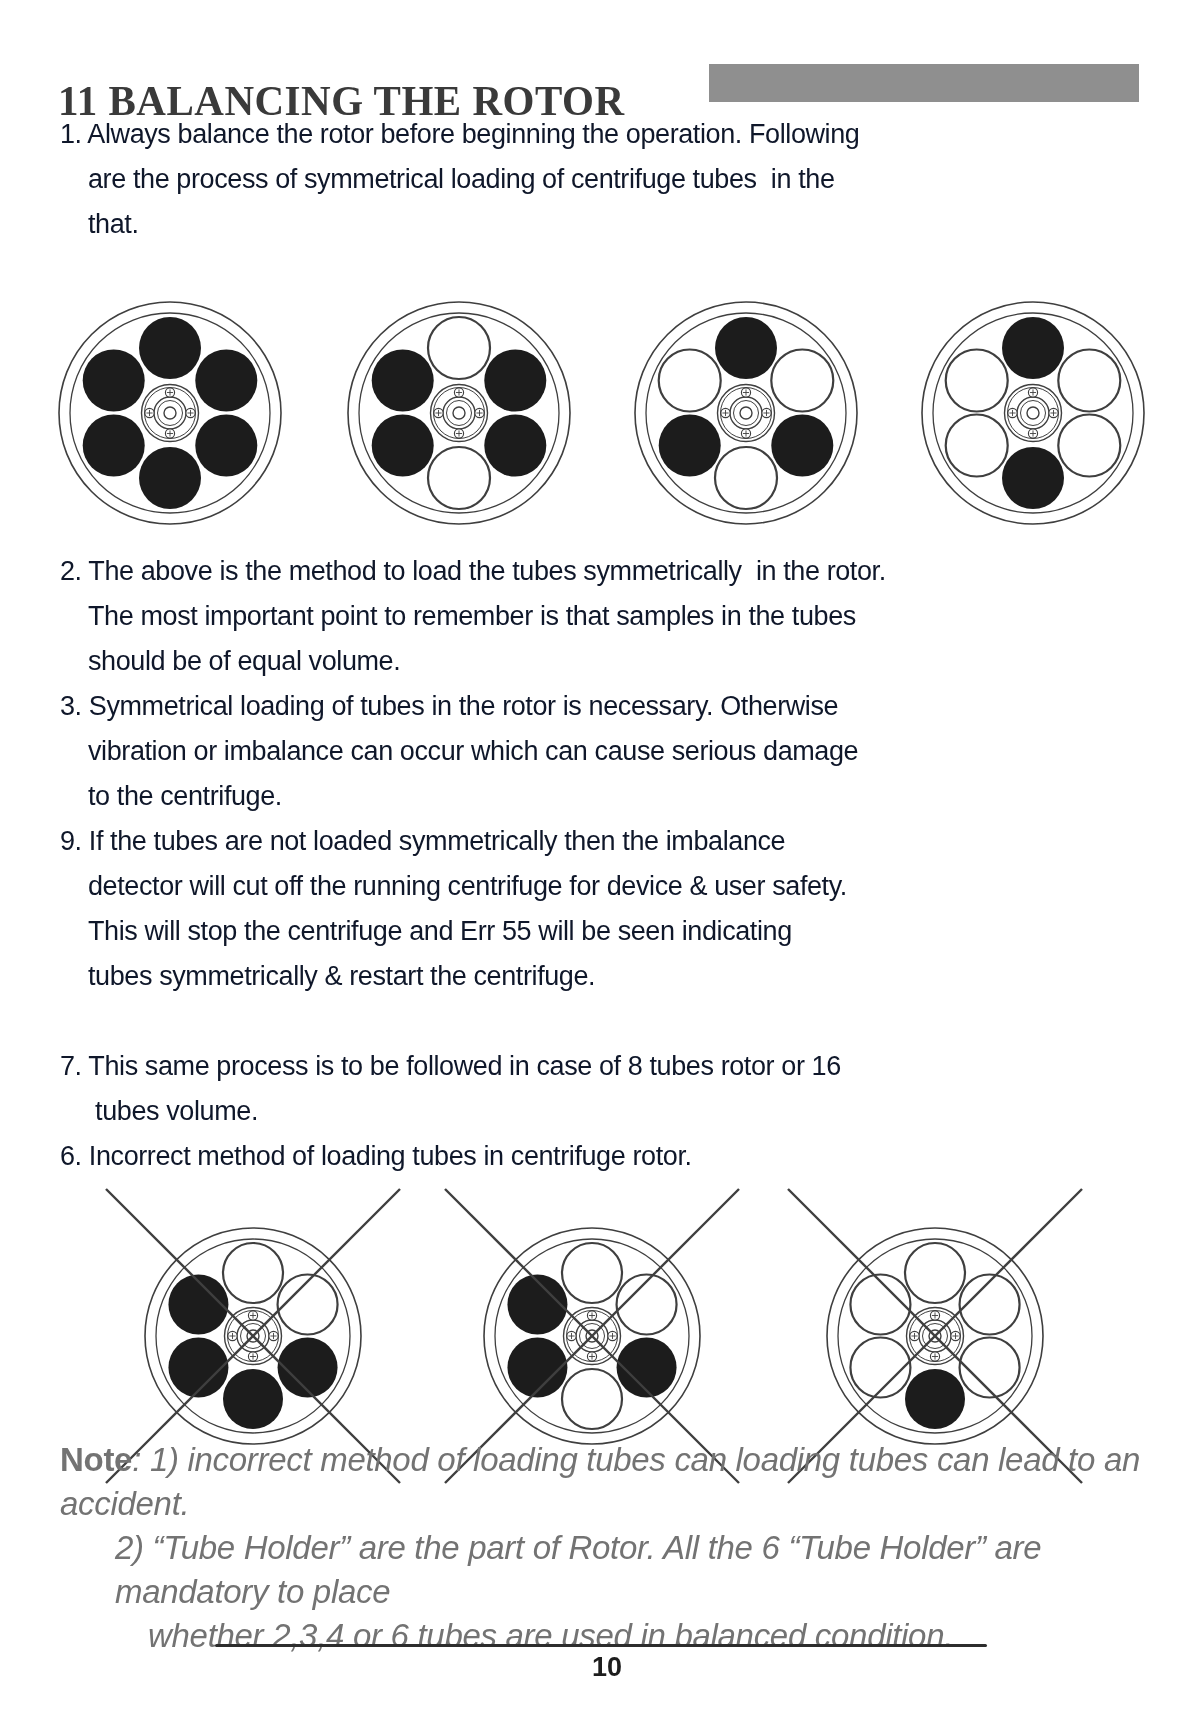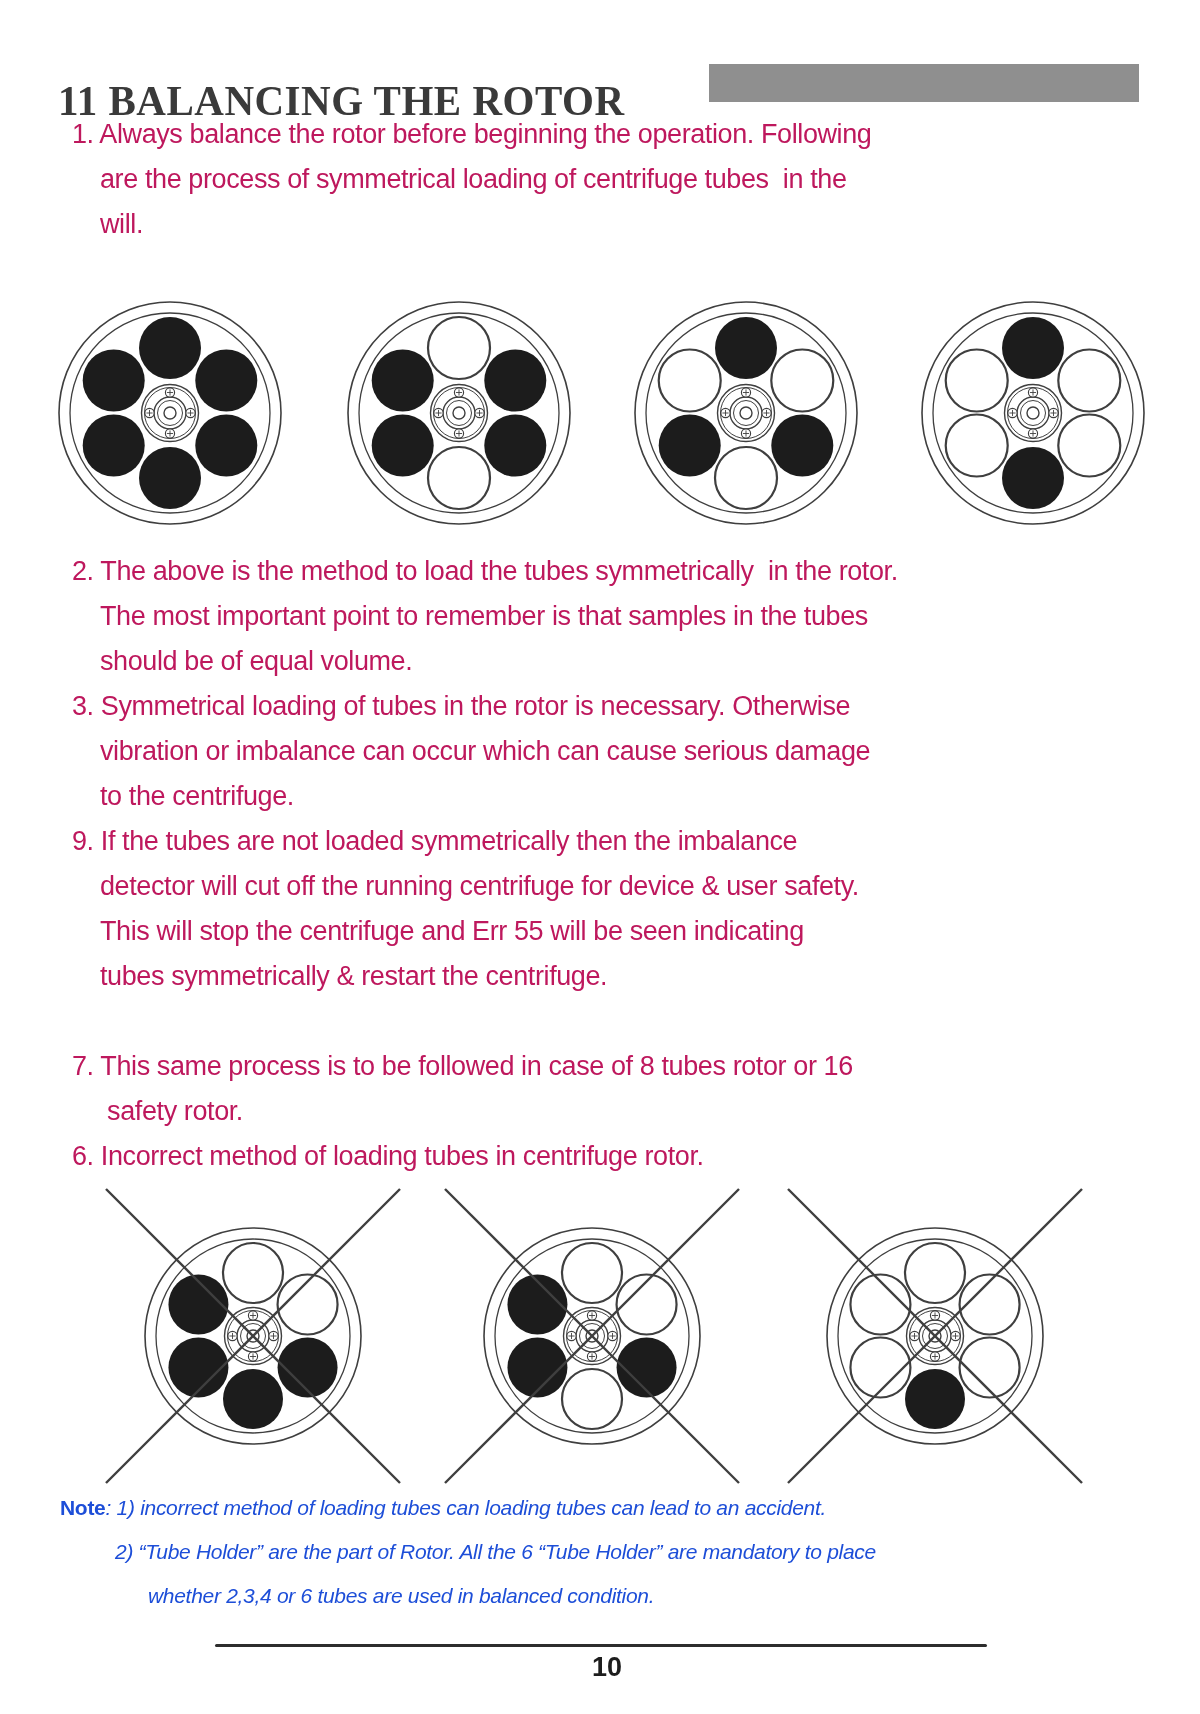--- a/index.html
+++ b/index.html
@@ -21,23 +21,23 @@
     color:#3a3a3a;letter-spacing:0.5px;
     transform:scaleY(1.05);transform-origin:top left;
     white-space:nowrap;
   }
   .accent-bar{
     position:absolute;left:709px;top:64px;width:430px;height:38px;
   }
 
   
   .list-item{
-    position:absolute;left:72px;width:1010px;
+    position:absolute;left:60px;width:1010px;
     font-size:27px;letter-spacing:-0.4px;line-height:45px;
-    color:#be185d;
+    color:#0f172a;
   }
   .line{white-space:pre-wrap;}
   .line.cont{padding-left:28px;}
   #item-1{top:112px;}
   #item-2{top:549px;}
   #item-3{top:684px;}
   #item-4{top:819px;}
   #item-5{top:1044px;}
   #item-6{top:1134px;}
 
@@ -48,22 +48,22 @@
   #rotor-c1{left:50px;top:293px;}
   #rotor-c2{left:339px;top:293px;}
   #rotor-c3{left:626px;top:293px;}
   #rotor-c4{left:913px;top:293px;}
   #rotor-i1{left:98px;top:1181px;}
   #rotor-i2{left:437px;top:1181px;}
   #rotor-i3{left:780px;top:1181px;}
 
   
   .note{
-    position:absolute;left:60px;top:1486px;width:1080px;
-    font-size:21px;line-height:44px;letter-spacing:-0.3px;color:#1d4ed8;
+    position:absolute;left:60px;top:1438px;width:1080px;
+    font-size:33px;line-height:44px;letter-spacing:-0.3px;color:#737373;
   }
   .note .nline{font-style:italic;white-space:pre-wrap;}
   .note .nline.n2{padding-left:55px;}
   .note .nline.n3{padding-left:88px;}
   .note-label{font-style:normal;font-weight:bold;}
 
   
   .footer-line{
     position:absolute;left:215px;top:1644px;width:772px;height:3px;
     background:#2d2d2d;border-radius:2px;
@@ -77,21 +77,21 @@
 <body>
 
 <div class="page">
 
   <h1 class="title">11 BALANCING THE ROTOR</h1>
   <div class="accent-bar" style="background: rgb(143, 143, 143);"></div>
 
   <div class="list-item" id="item-1">
     <div class="line first">1. Always balance the rotor before beginning the operation. Following</div>
     <div class="line cont">are the process of symmetrical loading of centrifuge tubes  in the</div>
-    <div class="line cont">will.</div>
+    <div class="line cont">that.</div>
   </div>
 
   <svg class="rotor small" id="rotor-c1" viewBox="-120 -120 240 240">
       <circle cx="0" cy="0" r="111" fill="none" stroke="#3f3f3f" stroke-width="1.6"></circle>
       <circle cx="0" cy="0" r="100" fill="none" stroke="#3f3f3f" stroke-width="1.3"></circle>
       <circle cx="0" cy="-65" r="31" fill="#1c1c1c" stroke="none" stroke-width="2.2"></circle>
       <circle cx="56.29" cy="-32.5" r="31" fill="#1c1c1c" stroke="none" stroke-width="2.2"></circle>
       <circle cx="56.29" cy="32.5" r="31" fill="#1c1c1c" stroke="none" stroke-width="2.2"></circle>
       <circle cx="0" cy="65" r="31" fill="#1c1c1c" stroke="none" stroke-width="2.2"></circle>
       <circle cx="-56.29" cy="32.5" r="31" fill="#1c1c1c" stroke="none" stroke-width="2.2"></circle>
@@ -210,21 +210,21 @@
 
   <div class="list-item" id="item-4">
     <div class="line first">9. If the tubes are not loaded symmetrically then the imbalance</div>
     <div class="line cont">detector will cut off the running centrifuge for device &amp; user safety.</div>
     <div class="line cont">This will stop the centrifuge and Err 55 will be seen indicating</div>
     <div class="line cont">tubes symmetrically &amp; restart the centrifuge.</div>
   </div>
 
   <div class="list-item" id="item-5">
     <div class="line first">7. This same process is to be followed in case of 8 tubes rotor or 16</div>
-    <div class="line cont"> safety rotor.</div>
+    <div class="line cont"> tubes volume.</div>
   </div>
 
   <div class="list-item" id="item-6">
     <div class="line first">6. Incorrect method of loading tubes in centrifuge rotor.</div>
   </div>
 
   <svg class="rotor big" id="rotor-i1" viewBox="-155 -155 310 310">
       <circle cx="0" cy="0" r="108" fill="none" stroke="#3f3f3f" stroke-width="1.6"></circle>
       <circle cx="0" cy="0" r="97" fill="none" stroke="#3f3f3f" stroke-width="1.3"></circle>
       <circle cx="0" cy="-63" r="30" fill="#ffffff" stroke="#3f3f3f" stroke-width="2.2"></circle>

